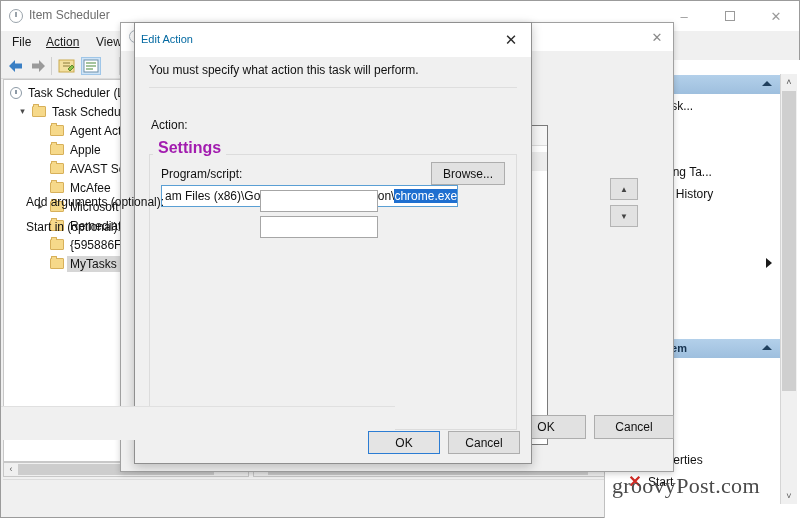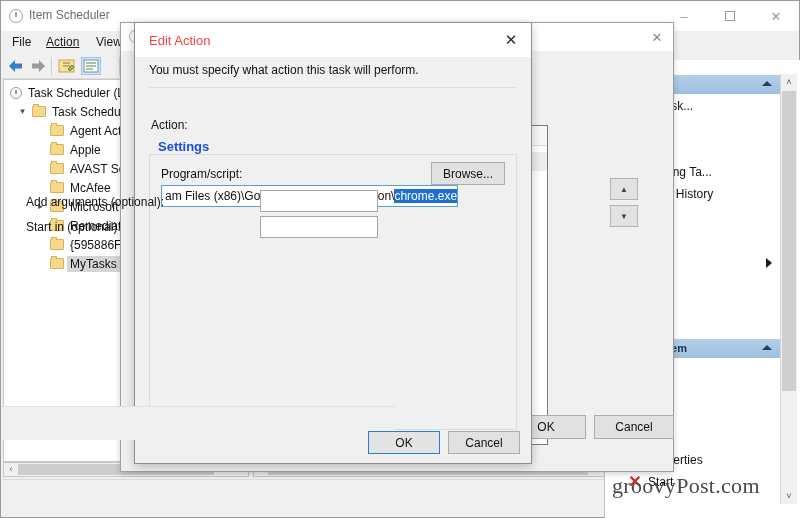--- a/index.html
+++ b/index.html
@@ -102,32 +102,32 @@
   #mid-list-hdr{left:0;top:0;width:246px;height:20px;background:#f6f6f6;border-bottom:1px solid #dcdcdc;box-sizing:border-box;}
   .mid-arrowbtn{left:610px;width:28px;height:22px;background:#e2e2e2;border:1px solid #b4b4b4;box-sizing:border-box;}
   .mid-arrowbtn .g{position:absolute;left:50%;top:50%;transform:translate(-50%,-50%);font-size:8px;color:#444;}
   #mid-ok{left:506px;top:415px;width:80px;height:24px;}
   #mid-cancel{left:594px;top:415px;width:80px;height:24px;}
   .btn{background:#e1e1e1;border:1px solid #adadad;box-sizing:border-box;text-align:center;font-size:12px;color:#111;line-height:22px;}
 
   
   #dlg{left:134px;top:22px;width:398px;height:442px;background:#f0f0f0;border:1px solid #8f8f8f;box-sizing:border-box;box-shadow:0 3px 10px rgba(0,0,0,.22);}
   #dlg-titlebar{left:0;top:0;width:396px;height:34px;background:#ffffff;}
-  #dlg-title{left:14px;top:10px;font-size:13px;color:#ef4444;}
+  #dlg-title{left:6px;top:10px;font-size:11px;color:#0369a1;}
   #dlg-close{left:356px;top:0;width:40px;height:34px;}
   #dlg-close .g{position:absolute;left:50%;top:50%;transform:translate(-50%,-50%);color:#2b2b2b;font-size:15px;}
   #dlg-body{left:0;top:34px;width:396px;height:372px;background:#f0f0f0;}
   #dlg-instr{left:14px;top:40px;font-size:12px;color:#111;}
   #dlg-rule{left:14px;top:64px;width:368px;height:1px;background:#dedede;}
   #lbl-action{left:16px;top:95px;font-size:12px;color:#111;}
   #sel-action{left:58px;top:91px;width:324px;height:21px;background:#ebebeb;border:1px solid #c2c2c2;box-sizing:border-box;}
   #sel-action .v{position:absolute;left:8px;top:3px;font-size:12px;color:#111;}
   #sel-action .chev{position:absolute;right:8px;top:6px;width:8px;height:8px;border-right:1.5px solid #6a6a6a;border-bottom:1.5px solid #6a6a6a;transform:rotate(45deg);}
   #grp-settings{left:14px;top:131px;width:368px;height:276px;border:1px solid #dcdcdc;box-sizing:border-box;background:transparent;}
-  #grp-label{left:18px;top:116px;padding:0 5px;background:#f0f0f0;font-size:13px;color:#1d4ed8;font-weight:bold;}
+  #grp-label{left:18px;top:116px;padding:0 5px;background:#f0f0f0;font-size:16px;color:#a21caf;font-weight:bold;}
   #lbl-prog{left:26px;top:144px;font-size:12px;color:#111;}
   #inp-prog{left:26px;top:162px;width:297px;height:22px;background:#ffffff;border:1px solid #5a9fd4;box-sizing:border-box;overflow:hidden;white-space:nowrap;}
   #inp-prog .txt{position:absolute;left:3px;top:3px;font-size:12px;color:#111;white-space:nowrap;}
   #inp-prog .sel{background:#1f6fd0;color:#ffffff;}
   #btn-browse{left:431px;top:162px;width:74px;height:23px;}
   #lbl-args{left:26px;top:195px;font-size:12px;color:#111;}
   #inp-args{left:260px;top:190px;width:118px;height:22px;background:#ffffff;border:1px solid #a6a6a6;box-sizing:border-box;}
   #lbl-startin{left:26px;top:220px;font-size:12px;color:#111;}
   #inp-startin{left:260px;top:216px;width:118px;height:22px;background:#ffffff;border:1px solid #a6a6a6;box-sizing:border-box;}
   #dlg-footer{left:1px;top:406px;width:394px;height:34px;background:#f0f0f0;border-top:1px solid #e0e0e0;box-sizing:border-box;}

